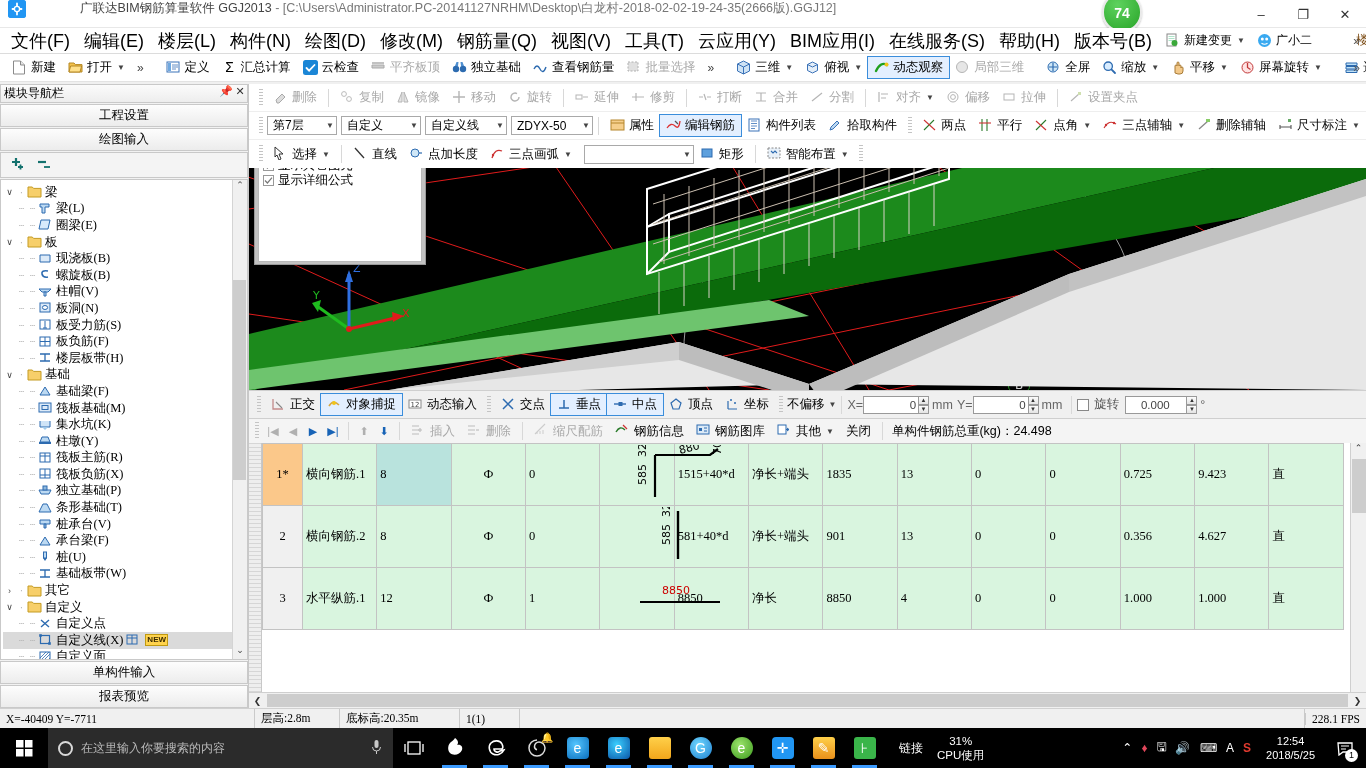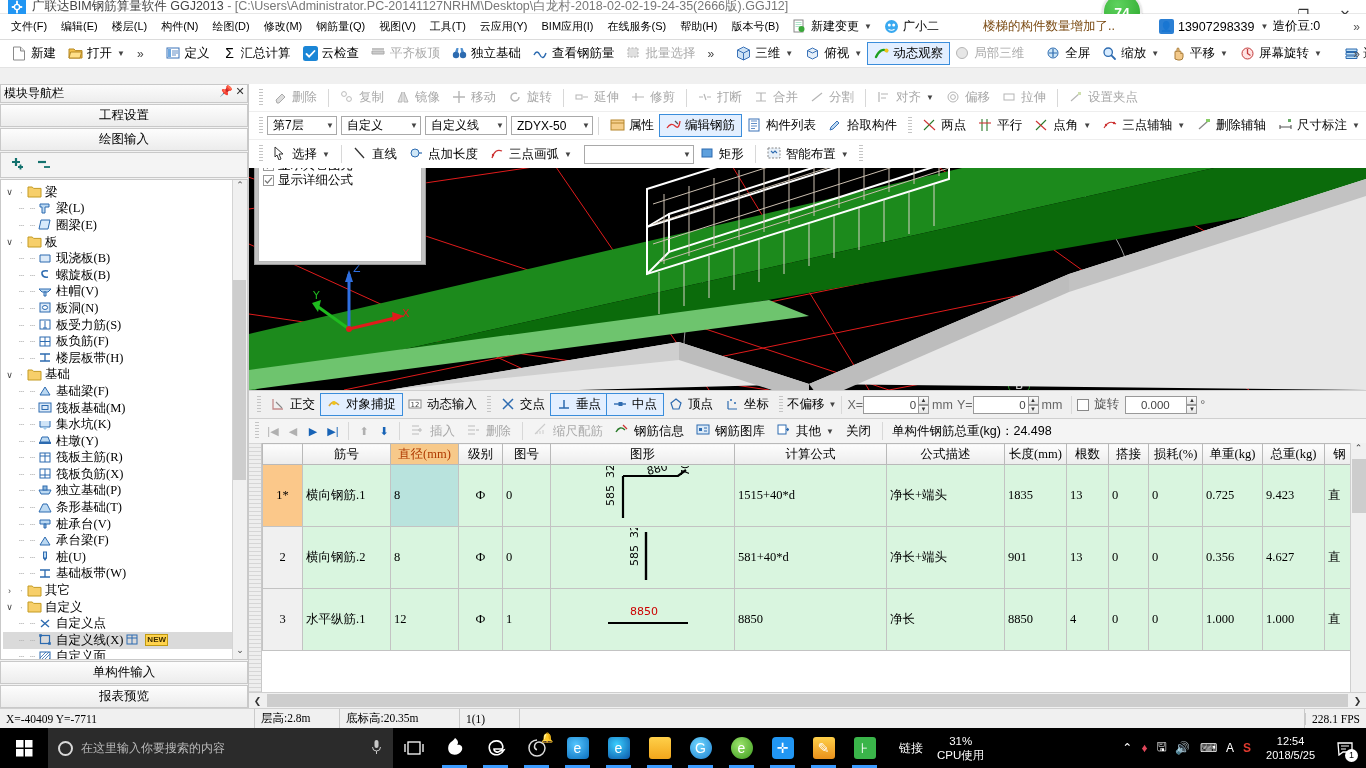--- a/index.html
+++ b/index.html
@@ -8,22 +8,22 @@
     font-family: "Liberation Sans", "DejaVu Sans", sans-serif;
     font-size: 12px;
     background:#f0f0f0;
     color:#000;
     -webkit-font-smoothing: none;
   }
   .app { position:relative; width:1366px; height:768px; }
 
   
   .titlebar {
-    height:14px; background:#ffffff; display:flex; align-items:center;
-    border-bottom:1px solid #e8e8e8; position:relative;
+    height:28px; background:#ffffff; display:flex; 
+    border-bottom:1px solid #e8e8e8; position:relative;gap:48px;
   }
   .app-logo {
     width:18px;height:18px;margin:0 6px 0 8px;border-radius:3px;
     background:#2196f3; color:#fff; font-size:12px; line-height:18px; text-align:center;
     flex:none;
   }
   .title-text { font-size:12.5px; color:#444; white-space:nowrap; }
   .title-text .dim { color:#777; }
   .win-btns { position:absolute; right:0; top:0; height:28px; display:flex; }
   .win-btn { width:42px;height:28px;display:flex;align-items:center;justify-content:center;
@@ -34,21 +34,21 @@
     border:2px solid #e9e9e9; border-radius:50% 50% 48% 48%;
     color:#fff; font-size:14px; font-weight:bold; text-align:center; line-height:38px;
     box-shadow:0 1px 2px rgba(0,0,0,.25);
   }
 
   
   .menubar {
     height:26px; background:#fff; display:flex; align-items:center;
     border-bottom:1px solid #dcdcdc; padding-left:4px; position:relative;
   }
-  .menu-item { padding:3px 7px; font-size:11px; white-space:nowrap; }
+  .menu-item { padding:3px 7px; font-size:18px; white-space:nowrap; }
   .chip { display:flex;align-items:center;gap:3px; padding:2px 6px; white-space:nowrap;}
   .notice { color:#7a4a12; font-size:12.5px; margin-left:38px; white-space:nowrap; }
   .acct { display:flex;align-items:center;gap:4px; margin-left:44px; font-size:12.5px;}
   .blue-ico { width:15px;height:15px;background:#2a7fd4;border-radius:2px;color:#fff;
               font-size:10px;line-height:15px;text-align:center;}
   .chev-more { position:absolute; right:6px; font-size:12px; color:#555; }
 
   
   .tb1 { height:28px; background:#fff; display:flex; align-items:center;
          border-bottom:1px solid #e3e3e3; padding-left:6px; position:relative;}
@@ -1209,37 +1209,20 @@
         <div class="tbtn">关闭</div>
         <div class="vsep"></div>
         <div style="padding-left:4px;">单构件钢筋总重(kg)：24.498</div>
       </div>
 
       <div class="tablewrap">
         <div class="rowmark"></div>
         <div style="flex:1;overflow:hidden;">
           <table class="grid" id="grid" style="width:1082px;">
               <tbody>
-                <tr>
-                  <th style="width:40px"></th>
-                  <th style="width:88px">筋号</th>
-                  <th class="hl" style="width:68px">直径(mm)</th>
-                  <th style="width:44px">级别</th>
-                  <th style="width:48px">图号</th>
-                  <th style="width:184px">图形</th>
-                  <th style="width:152px">计算公式</th>
-                  <th style="width:118px">公式描述</th>
-                  <th style="width:62px">长度(mm)</th>
-                  <th style="width:42px">根数</th>
-                  <th style="width:40px">搭接</th>
-                  <th style="width:54px">损耗(%)</th>
-                  <th style="width:60px">单重(kg)</th>
-                  <th style="width:62px">总重(kg)</th>
-                  <th style="width:30px">钢</th>
-                </tr>
                 <tr>
                   <td class="idx">1*</td>
                   <td>横向钢筋.1</td>
                   <td class="dia">8</td>
                   <td class="ctr">Ф</td>
                   <td>0</td>
                   <td style="text-align:center;padding:0;"><svg width="150" height="56" viewBox="0 0 150 56">
                       <path d="M55 10 H110 L118 4" stroke="#000" stroke-width="2.2" fill="none"></path>
                       <path d="M55 10 V52" stroke="#000" stroke-width="2.2" fill="none"></path>
                       <text x="46" y="40" font-size="11" transform="rotate(-90 46 40)" font-family="DejaVu Sans, sans-serif">585</text>

